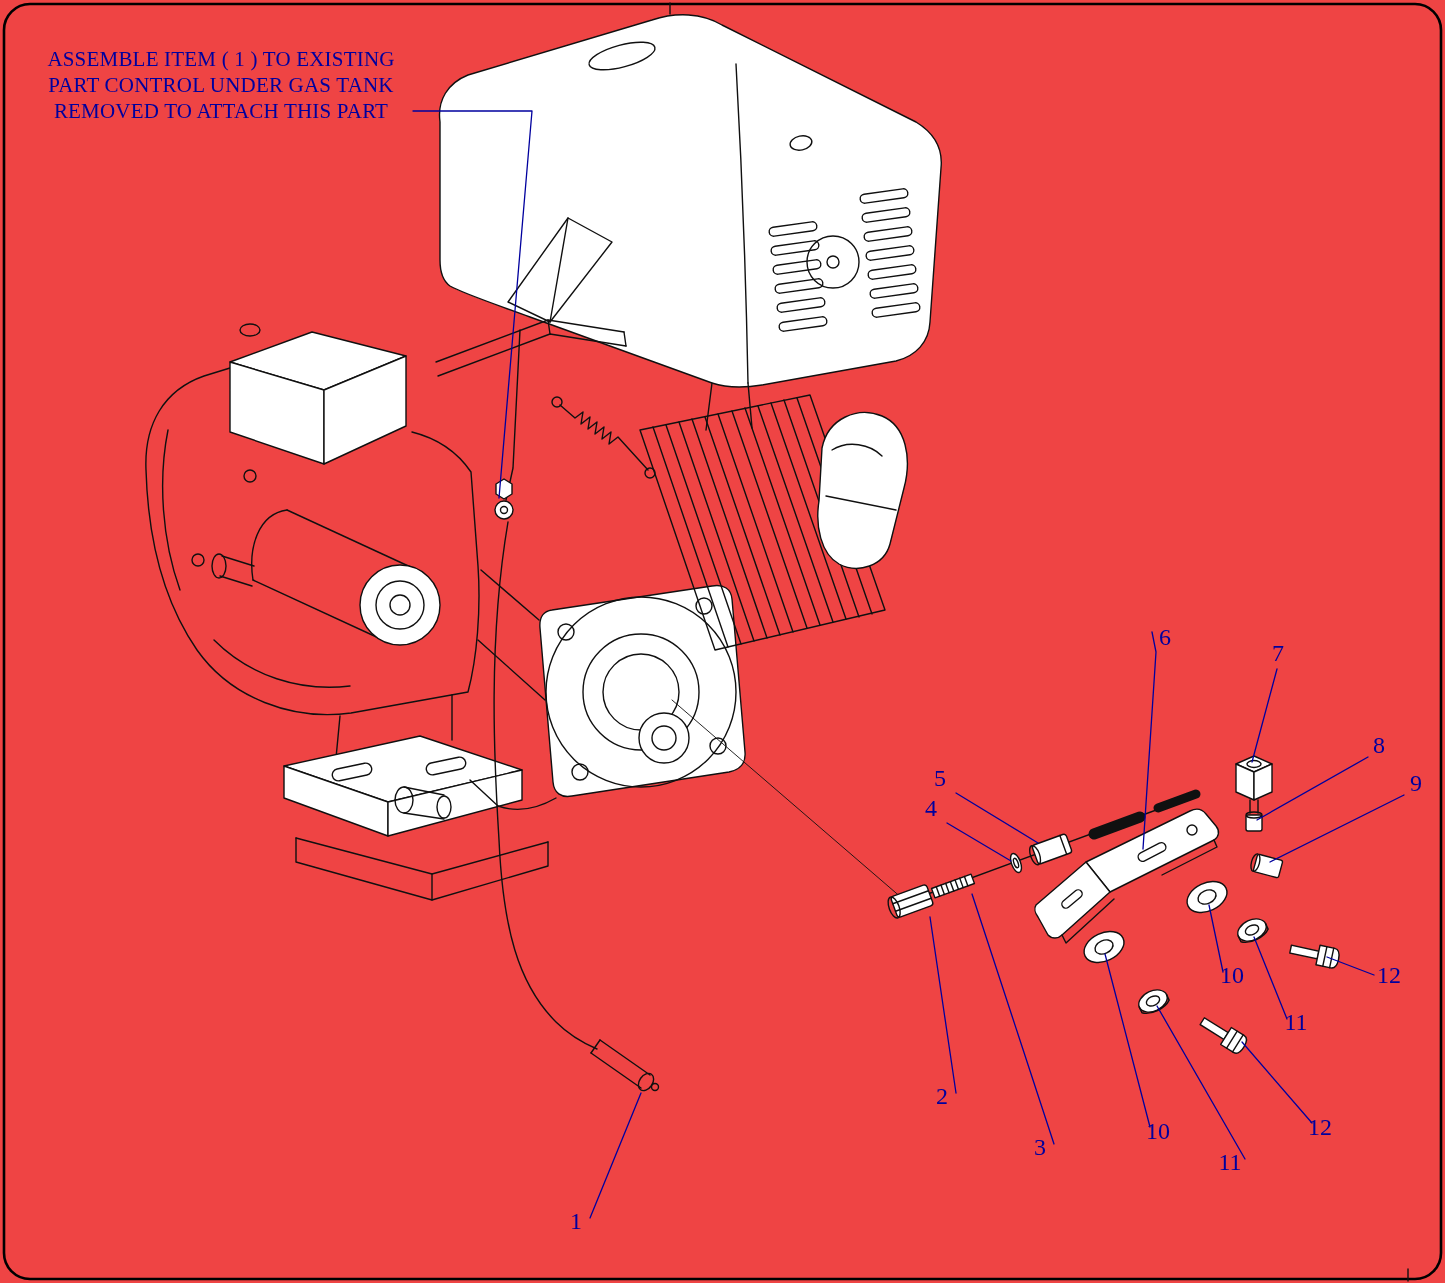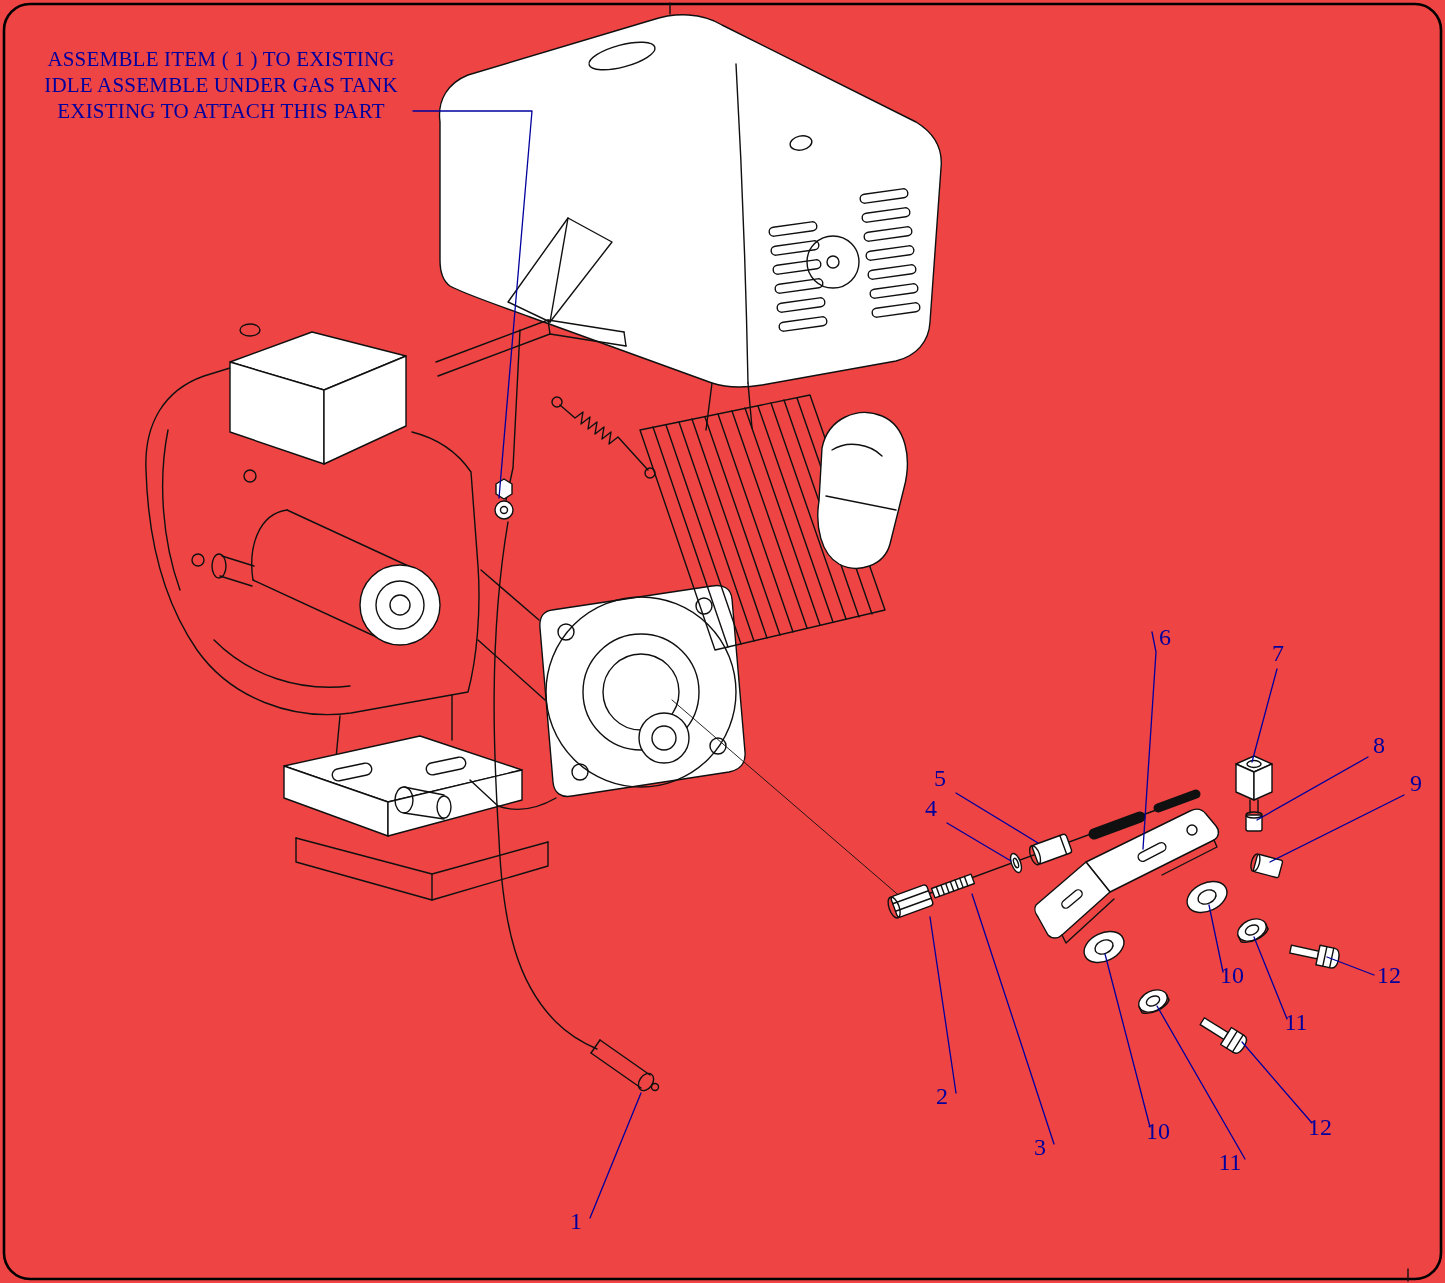--- a/index.html
+++ b/index.html
@@ -18,22 +18,22 @@
   .annotation{position:absolute;left:30px;top:46px;width:382px;text-align:center;
         color:#00009e;font-size:21px;line-height:26px;letter-spacing:0.2px;}
 </style>
 </head>
 <body>
 
 <div class="page">
 
   <div class="annotation" style="color: rgb(0, 0, 158);">
     <div>ASSEMBLE ITEM ( 1 ) TO EXISTING</div>
-    <div>IDLE ASSEMBLE UNDER GAS TANK</div>
-    <div>EXISTING TO ATTACH THIS PART</div>
+    <div>PART CONTROL UNDER GAS TANK</div>
+    <div>REMOVED TO ATTACH THIS PART</div>
   </div>
 
   <svg id="diagram-svg" viewBox="0 0 1445 1283">
 
     <rect class="bd" x="4" y="4" width="1437" height="1275" rx="26"></rect>
     <line x1="670" y1="3" x2="670" y2="14"></line>
     <line x1="1408" y1="1269" x2="1408" y2="1281"></line>
 
     <g>
 

